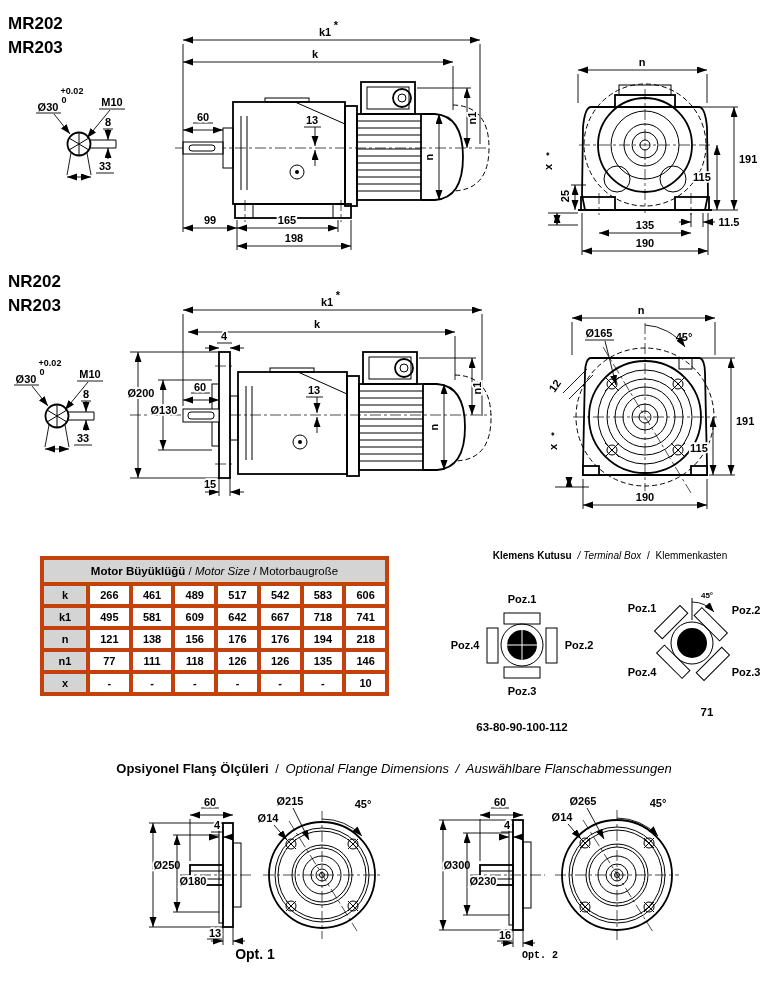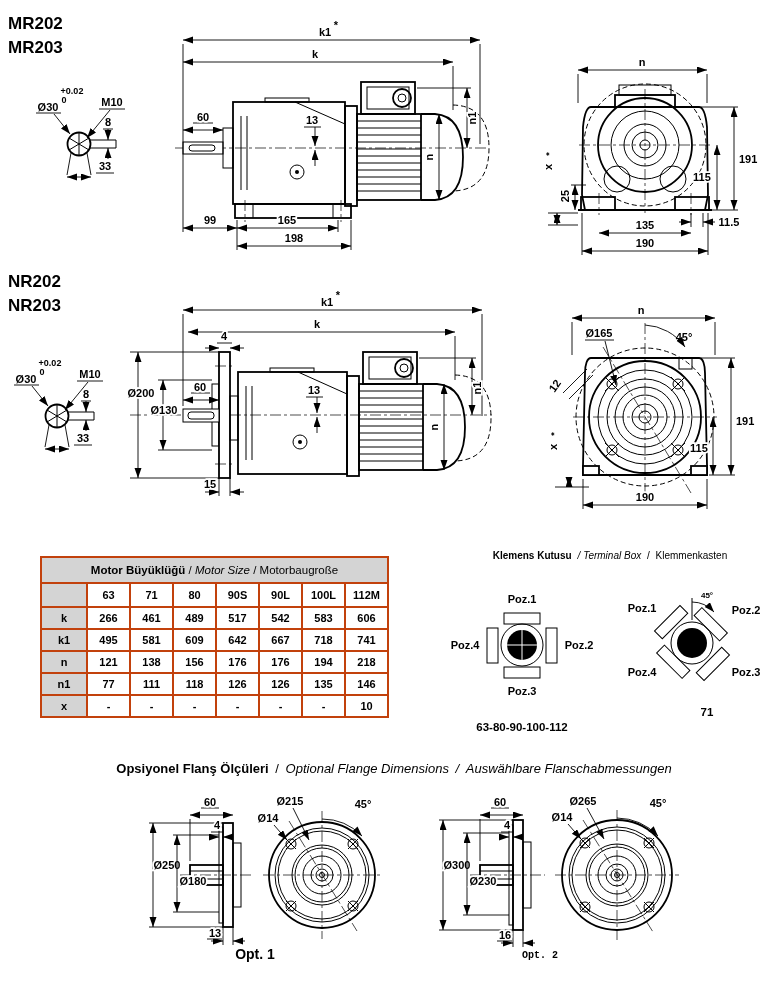--- a/index.html
+++ b/index.html
@@ -19,21 +19,21 @@
   .wf { fill:#fff; }
   .model-title { font-weight:bold; font-size:17px; line-height:24px; }
   .sec-heading { text-align:center; font-size:12px; }
   .sec-heading .b { font-weight:bold; }
   .sec-heading .i { font-style:italic; }
   .sec-heading .sep { margin:0 3px; }
   .flange-heading { font-size:13px; }
   .flange-heading .i2 { font-style:italic; }
   .size-table { border-collapse:collapse; table-layout:fixed; width:349px; text-align:center;
                 font-size:11px; font-weight:bold; border:2px solid #000; }
-  .size-table th, .size-table td { border:2px solid #c2410c; height:22px; padding:0; }
+  .size-table th, .size-table td { border:4px solid #c2410c; height:22px; padding:0; }
   .size-table .title-row th { height:26px; background:#d4d4d4; font-size:11.5px; }
   .size-table .title-row .i { font-style:italic; font-weight:normal; }
   .size-table .title-row .n { font-weight:normal; }
   .size-table .col-head td { height:24px; }
   .size-table td.rl { background:#d4d4d4; }
   .caption { position:absolute; text-align:center; font-weight:bold; }
 </style>
 </head>
 <body>
 
@@ -342,30 +342,20 @@
     </colgroup>
   <tbody>
       <tr class="title-row">
     <th colspan="8">
       <span class="b">Motor Büyüklüğü</span>
       <span class="n">/</span>
       <span class="i">Motor Size</span>
       <span class="n">/</span>
       <span class="n">Motorbaugroße</span>
     </th>
-  </tr>
-  <tr class="col-head">
-    <td class="rl"></td>
-    <td>63</td>
-    <td>71</td>
-    <td>80</td>
-    <td>90S</td>
-    <td>90L</td>
-    <td>100L</td>
-    <td>112M</td>
   </tr>
   <tr>
     <td class="rl">k</td>
     <td>266</td>
     <td>461</td>
     <td>489</td>
     <td>517</td>
     <td>542</td>
     <td>583</td>
     <td>606</td>

